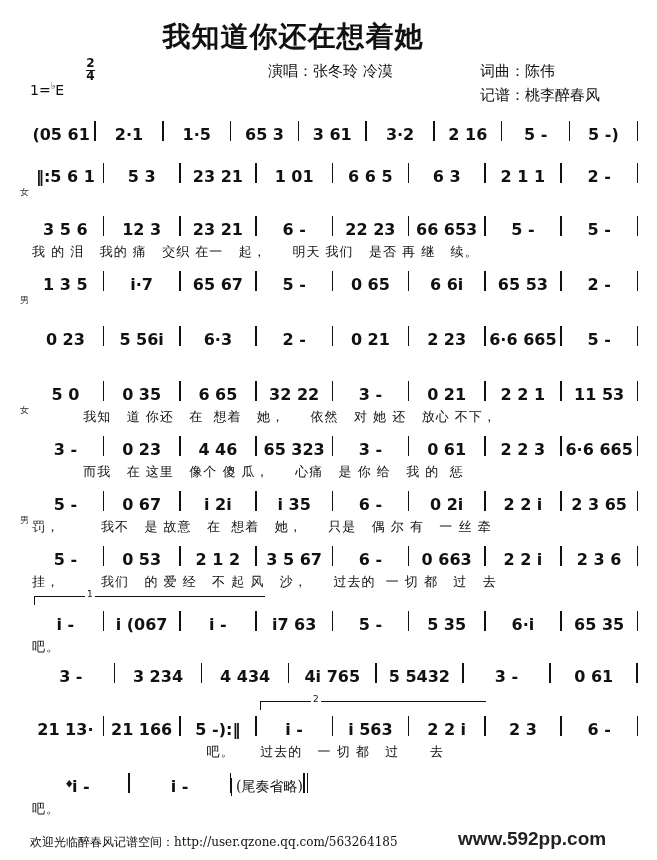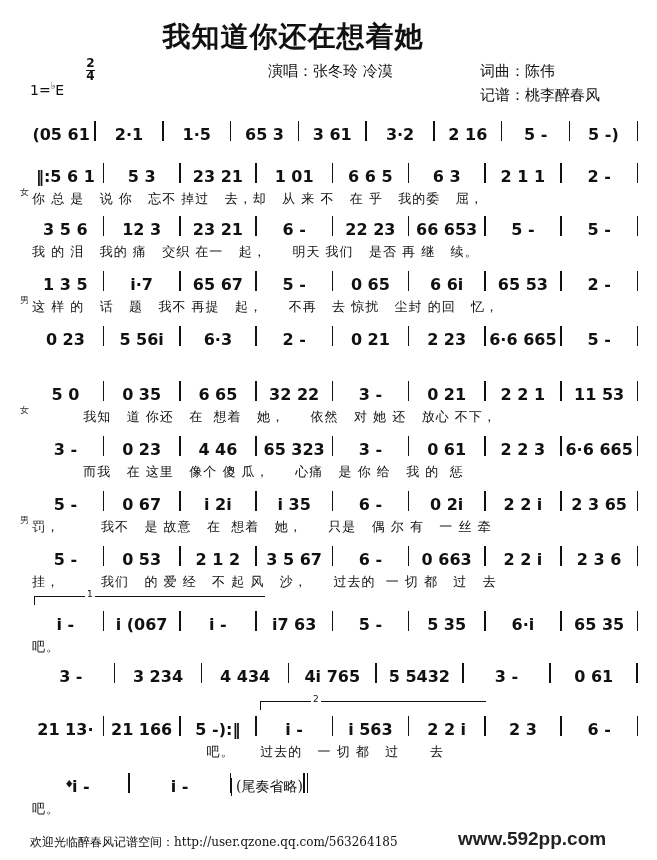--- a/index.html
+++ b/index.html
@@ -76,21 +76,20 @@
         <div class="m">6 6 5</div>
         <div class="bar"></div>
         <div class="m">6 3</div>
         <div class="bar"></div>
         <div class="m">2 1 1</div>
         <div class="bar"></div>
         <div class="m">2 -</div>
         <div class="bar"></div>
       </div>
       <span class="voice" style="left: -8px; top: 26px;">女</span>
-      <div class="lyrics" style="left: 4px;">你 总 是   说 你   忘不 掉过   去，却   从 来 不   在 乎   我的委   屈，</div>
     </div>
     <div class="row" style="top: 213px;">
       <div class="notes">
         <div class="m">3 5 6</div>
         <div class="bar"></div>
         <div class="m">12 3</div>
         <div class="bar"></div>
         <div class="m">23 21</div>
         <div class="bar"></div>
         <div class="m">6 -</div>
@@ -119,21 +118,20 @@
         <div class="m">0 65</div>
         <div class="bar"></div>
         <div class="m">6 6i</div>
         <div class="bar"></div>
         <div class="m">65 53</div>
         <div class="bar"></div>
         <div class="m">2 -</div>
         <div class="bar"></div>
       </div>
       <span class="voice" style="left: -8px; top: 26px;">男</span>
-      <div class="lyrics" style="left: 4px;">这 样 的   话   题   我不 再提   起，     不再   去 惊扰   尘封 的回   忆，</div>
     </div>
     <div class="row" style="top: 323px;">
       <div class="notes">
         <div class="m">0 23</div>
         <div class="bar"></div>
         <div class="m">5 56i</div>
         <div class="bar"></div>
         <div class="m">6·3</div>
         <div class="bar"></div>
         <div class="m">2 -</div>

